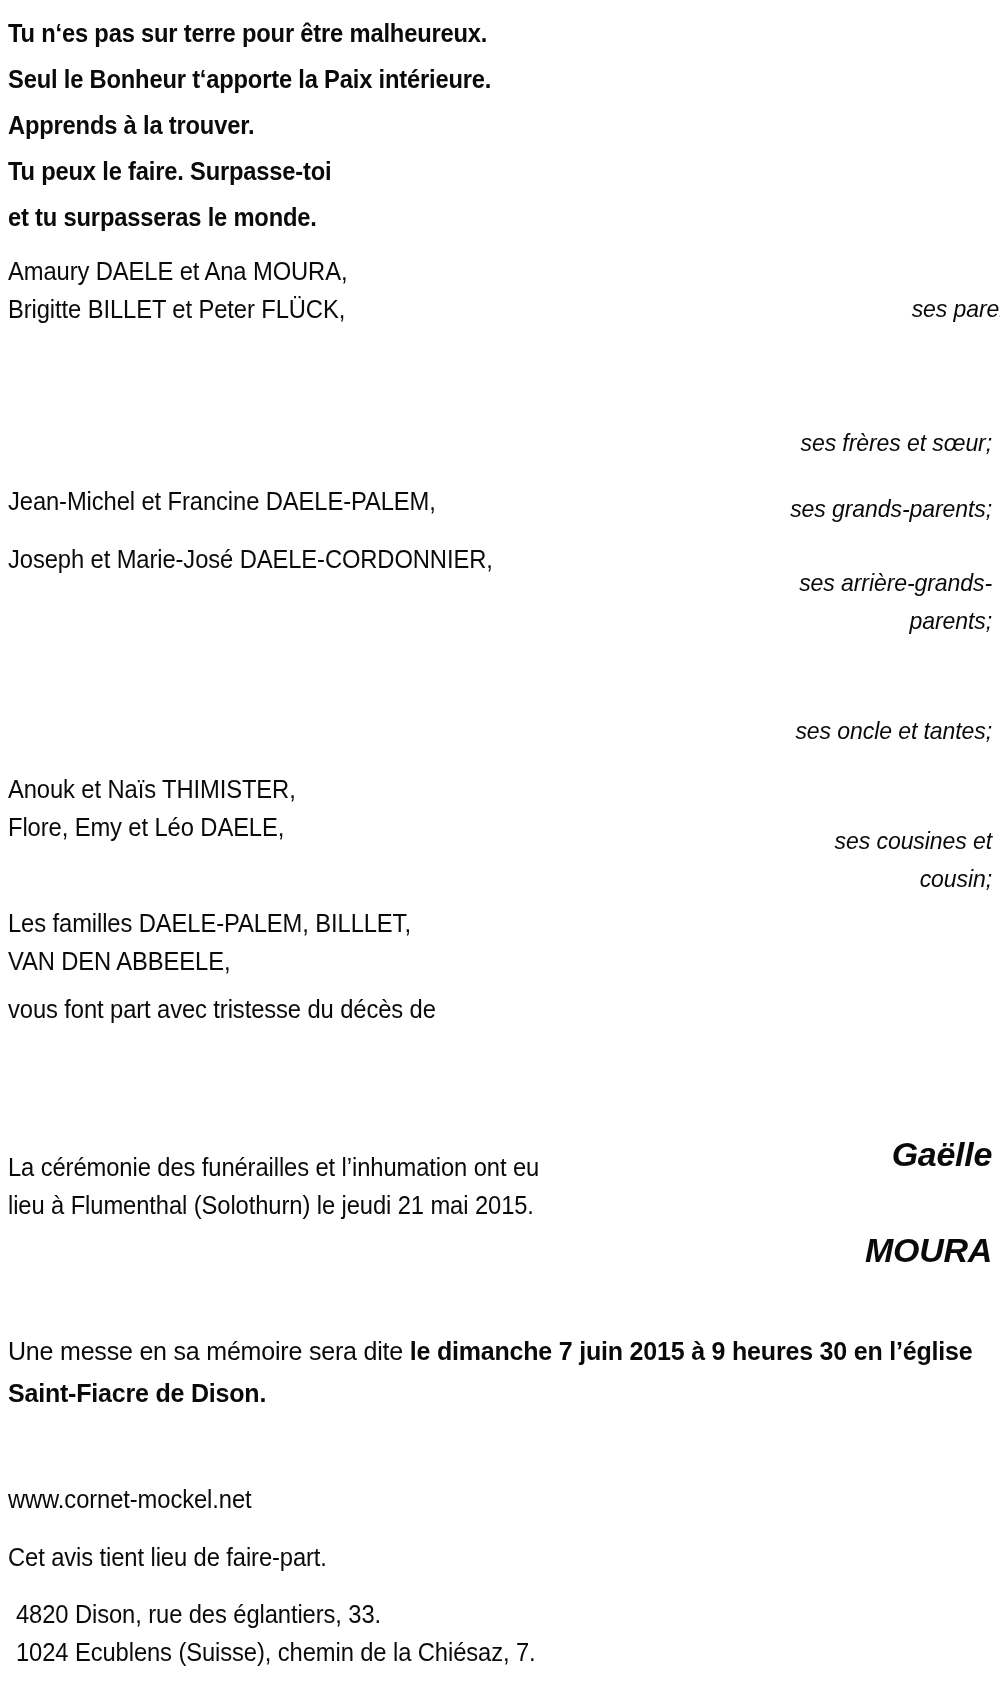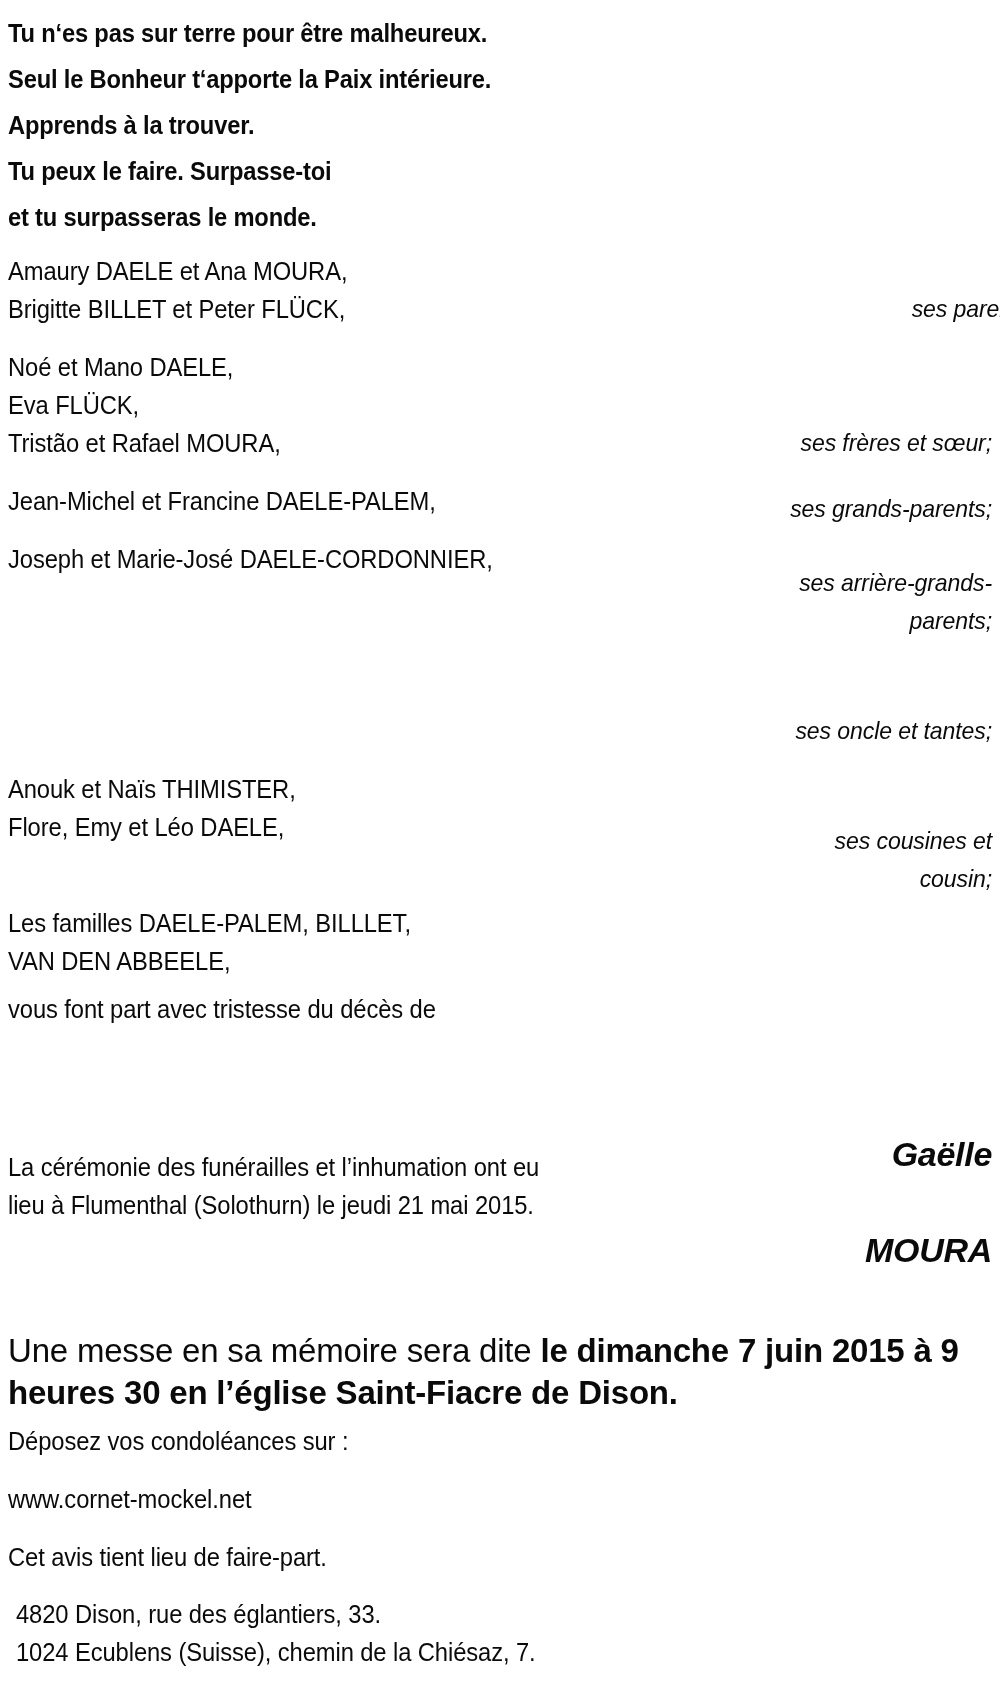--- a/index.html
+++ b/index.html
@@ -111,21 +111,21 @@
     letter-spacing: -0.3px;
   }
   .deceased span { display: block; margin-top: 48px; }
 
   
   .mass {
     position: absolute;
     left: 8px;
     top: 1330px;
     width: 972px;
-    font-size: 33px;
+    font-size: 25px;
     line-height: 42px;
     letter-spacing: -0.2px;
   }
   .mass b { font-weight: bold; }
 
   
   .footer {
     position: absolute;
     left: 16px;
     top: 1595px;
@@ -152,25 +152,20 @@
       <div class="fam-names">
         <div class="fam-name-line">Amaury DAELE et Ana MOURA,</div>
         <div class="fam-name-line">Brigitte BILLET et Peter FLÜCK,</div>
       </div>
       <div class="fam-relation" style="top:38px;">
         <span>ses parents;</span>
       </div>
     </div>
 
     <div class="fam-group" style="height:134px;">
-      <div class="fam-names">
-        <div class="fam-name-line">Noé et Mano DAELE,</div>
-        <div class="fam-name-line">Eva FLÜCK,</div>
-        <div class="fam-name-line">Tristão et Rafael MOURA,</div>
-      </div>
       <div class="fam-relation" style="top:76px;">
         <span>ses frères et sœur;</span>
       </div>
     </div>
 
     <div class="fam-group" style="height:58px;">
       <div class="fam-names">
         <div class="fam-name-line">Jean-Michel et Francine DAELE-PALEM,</div>
       </div>
       <div class="fam-relation" style="top:8px;">
@@ -226,23 +221,20 @@
 
   <div class="body-block" style="top:1148px;">
     <div class="body-line">La cérémonie des funérailles et l’inhumation ont eu</div>
     <div class="body-line">lieu à Flumenthal (Solothurn) le jeudi 21 mai 2015.</div>
   </div>
 
   <div class="mass">
     <span>Une messe en sa mémoire sera dite </span><b>le dimanche 7 juin 2015 à 9 heures 30 en l’église Saint-Fiacre de Dison.</b>
   </div>
 
-  <div class="body-block" style="top:1422px;">
-    <div class="body-line">Déposez vos condoléances sur :</div>
-  </div>
   <div class="body-block" style="top:1480px;">
     <div class="body-line">www.cornet-mockel.net</div>
   </div>
   <div class="body-block" style="top:1538px;">
     <div class="body-line">Cet avis tient lieu de faire-part.</div>
   </div>
 
   <div class="footer">
     <div class="body-line">4820 Dison, rue des églantiers, 33.</div>
     <div class="body-line">1024 Ecublens (Suisse), chemin de la Chiésaz, 7.</div>

